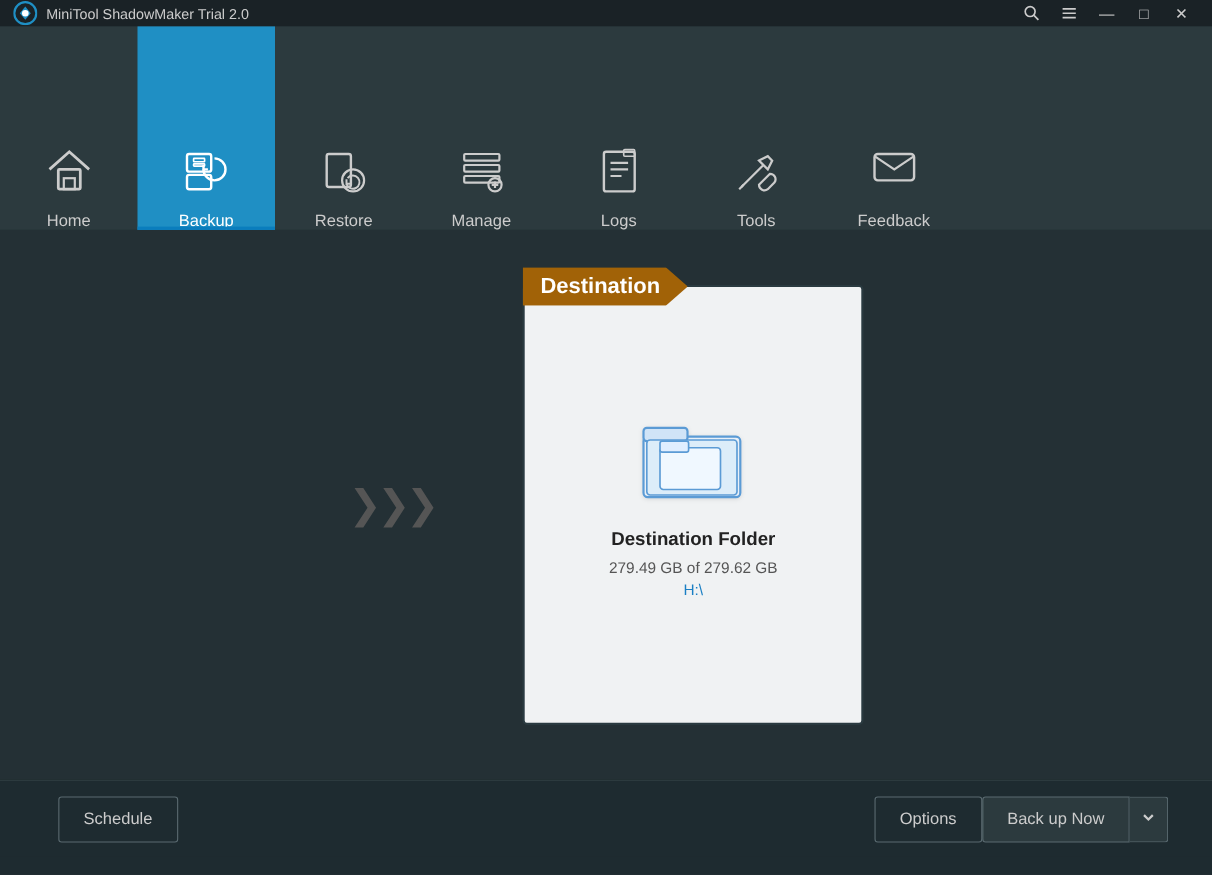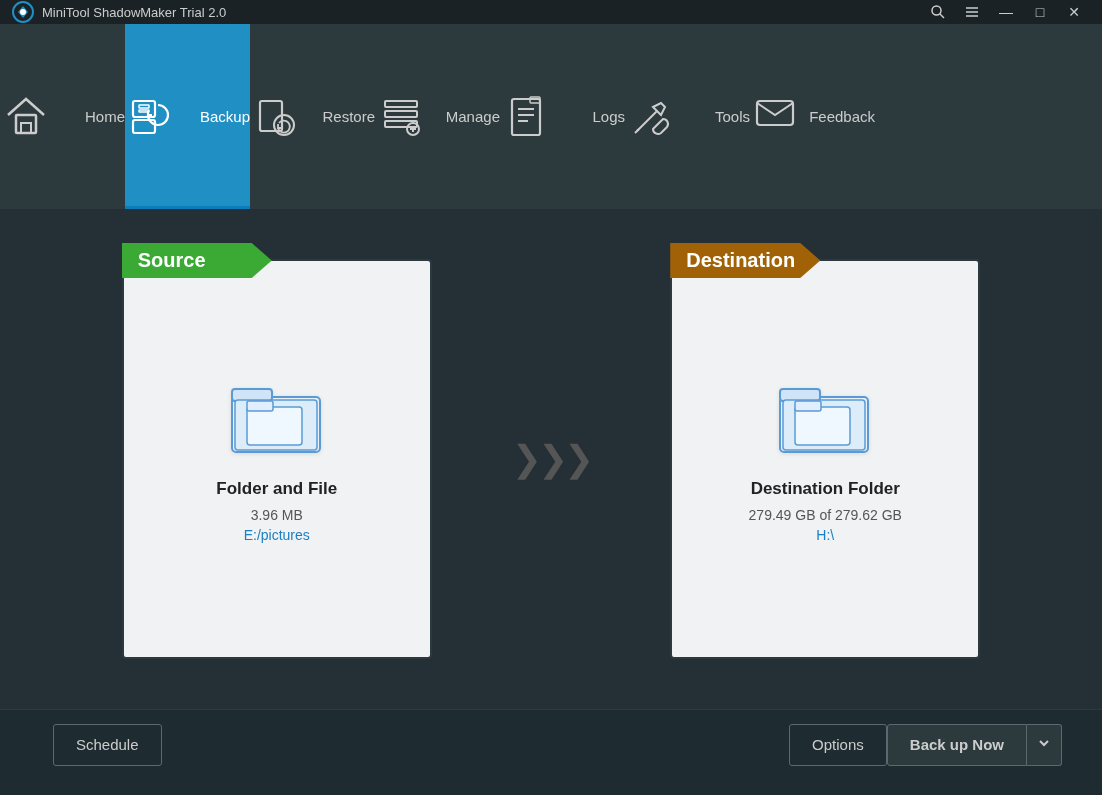--- a/index.html
+++ b/index.html
@@ -51,23 +51,23 @@
 
     
     .nav-bar {
       background: #2c3a3e;
       height: 185px;
       display: flex;
       align-items: stretch;
     }
     .nav-item {
       display: flex;
-      flex-direction: row;
-      align-items: center;
-      justify-content: space-between;
+      flex-direction: column;
+      align-items: center;
+      justify-content: flex-end;
       width: 125px;
       cursor: pointer;
       gap: 10px;
       color: #ccc;
       font-size: 15px;
       position: relative;
     }
     .nav-item.active {
       background: #1f8fc4;
       color: #ffffff;
@@ -200,21 +200,20 @@
 
     .btn-primary {
       background: #2c3a3e;
       border: 1.5px solid #5a6a70;
       color: #ccc;
       font-size: 15px;
       padding: 8px 22px;
       border-radius: 3px 0 0 3px;
       cursor: pointer;
       height: 42px;
-      font-weight: bold;
     }
 
     .btn-dropdown {
       background: #2c3a3e;
       border: 1.5px solid #5a6a70;
       border-left: none;
       color: #ccc;
       font-size: 15px;
       padding: 8px 10px;
       border-radius: 0 3px 3px 0;
@@ -341,36 +340,20 @@
         <polyline points="6,10 24,22 42,10" stroke="#ccc" stroke-width="2" fill="none"></polyline>
       </svg>
     </div>
     <span>Feedback</span>
   </div>
 
 </div>
 
 <div class="main-content">
 
-  <div class="card">
-    <div class="card-header">Source</div>
-    <div class="card-icon">
-      <svg class="folder-svg" width="100" height="80" viewBox="0 0 100 80" fill="none">
-        <rect x="5" y="22" width="88" height="55" rx="4" fill="#e8f0f8" stroke="#5b9bd5" stroke-width="2"></rect>
-        <rect x="5" y="14" width="40" height="12" rx="3" fill="#d0e4f7" stroke="#5b9bd5" stroke-width="2"></rect>
-        <rect x="8" y="25" width="82" height="50" rx="3" fill="#dcedf9" stroke="#5b9bd5" stroke-width="1.5"></rect>
-
-        <rect x="20" y="32" width="55" height="38" rx="3" fill="#f0f8ff" stroke="#5b9bd5" stroke-width="1.5"></rect>
-        <rect x="20" y="26" width="26" height="10" rx="2" fill="#e0eeff" stroke="#5b9bd5" stroke-width="1.5"></rect>
-      </svg>
-    </div>
-    <div class="card-title">Folder and File</div>
-    <div class="card-size">3.96 MB</div>
-    <div class="card-path">E:/pictures</div>
-  </div>
 
   <div class="arrow-container">
     <span class="arrows">❯❯❯</span>
   </div>
 
   <div class="card">
     <div class="card-header card-header-dest">Destination</div>
     <div class="card-icon">
       <svg class="folder-svg" width="100" height="80" viewBox="0 0 100 80" fill="none">
         <rect x="5" y="22" width="88" height="55" rx="4" fill="#e8f0f8" stroke="#5b9bd5" stroke-width="2"></rect>

